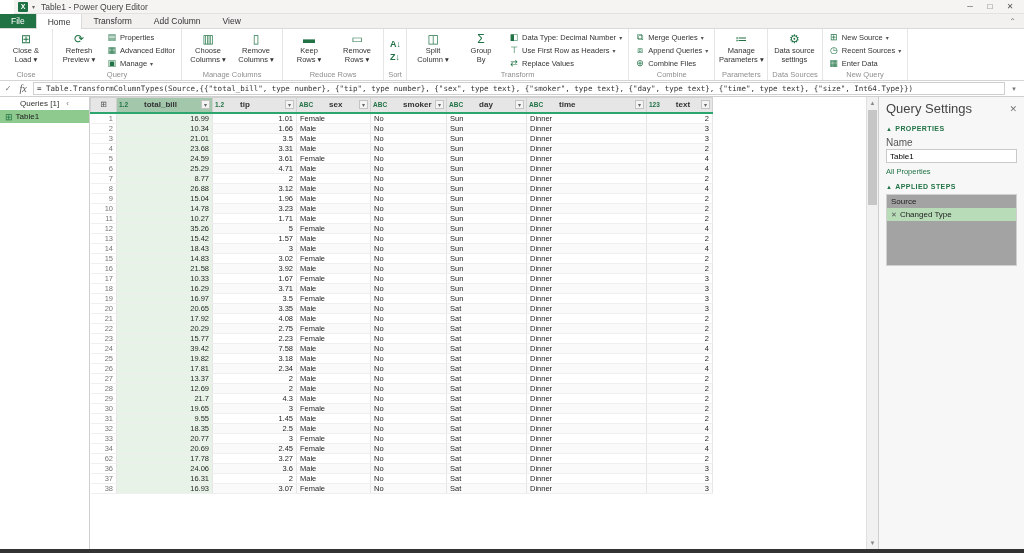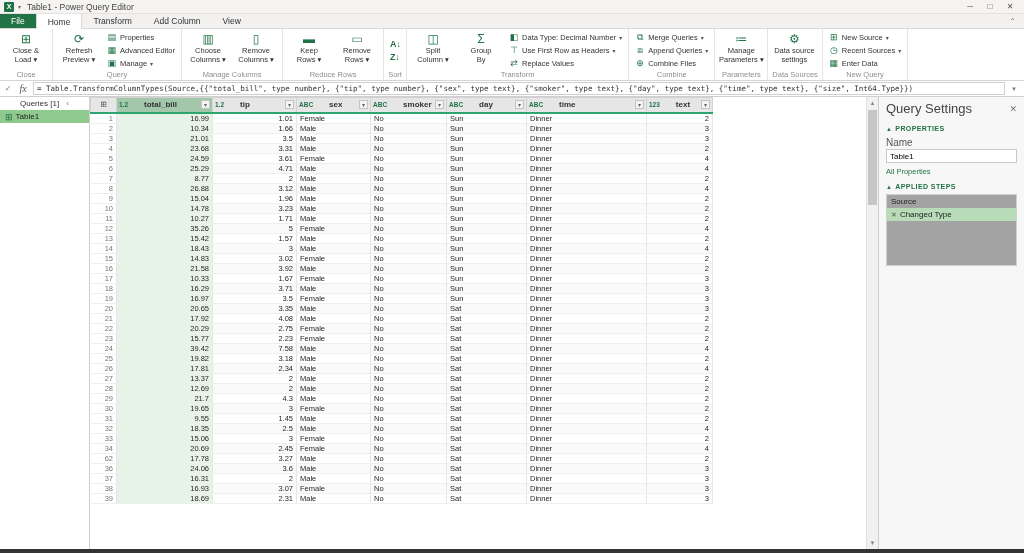--- a/index.html
+++ b/index.html
@@ -1,21 +1,21 @@
 <!DOCTYPE html>
 <html><head>
 <meta charset="utf-8">
 <style>
   * { box-sizing: border-box; margin: 0; padding: 0; }
   html,body { width:1024px; height:553px; overflow:hidden; }
   body { font-family:"Liberation Sans", sans-serif; font-size:9px; color:#262626; background:#fff; }
   .window { width:1024px; height:553px; display:flex; flex-direction:column; }
 
   
-  .titlebar { height:14px; background:#f5f4f3; display:flex; align-items:center; gap:4px; padding:0 4px; border-bottom:1px solid #e3e2e1; }
+  .titlebar { height:14px; background:#f5f4f3; display:flex; align-items:center; gap:4px; padding:0 4px; border-bottom:1px solid #e3e2e1;margin-left:14px; }
   .excel-icon { width:10px; height:10px; background:#1e7145; color:#fff; font-size:7px; font-weight:bold; display:flex; align-items:center; justify-content:center; border-radius:1px; }
   .qa-caret { font-size:6px; color:#666; }
   .title-text { font-size:8.5px; color:#444; margin-left:2px; }
   .win-controls { margin-left:auto; display:flex; }
   .win-btn { width:20px; height:13px; display:flex; align-items:center; justify-content:center; font-size:8px; color:#555; }
 
   
   .tabbar { height:15px; background:#f2f1f0; display:flex; align-items:stretch; border-bottom:1px solid #d9d9d9; }
   .tab { padding:2px 11px; font-size:8.5px; color:#333; display:flex; align-items:center; }
   .tab.file { background:#217346; color:#fff; }
@@ -697,21 +697,21 @@
               <td class="al-right selcol">18.35</td>
               <td class="al-right">2.5</td>
               <td class="al-left">Male</td>
               <td class="al-left">No</td>
               <td class="al-left">Sat</td>
               <td class="al-left">Dinner</td>
               <td class="al-right">4</td>
             </tr>
             <tr>
               <td class="rownum">33</td>
-              <td class="al-right selcol">15.06</td>
+              <td class="al-right selcol">20.77</td>
               <td class="al-right">3</td>
               <td class="al-left">Female</td>
               <td class="al-left">No</td>
               <td class="al-left">Sat</td>
               <td class="al-left">Dinner</td>
               <td class="al-right">2</td>
             </tr>
             <tr>
               <td class="rownum">34</td>
               <td class="al-right selcol">20.69</td>
@@ -750,30 +750,20 @@
               <td class="al-left">No</td>
               <td class="al-left">Sat</td>
               <td class="al-left">Dinner</td>
               <td class="al-right">3</td>
             </tr>
             <tr>
               <td class="rownum">38</td>
               <td class="al-right selcol">16.93</td>
               <td class="al-right">3.07</td>
               <td class="al-left">Female</td>
-              <td class="al-left">No</td>
-              <td class="al-left">Sat</td>
-              <td class="al-left">Dinner</td>
-              <td class="al-right">3</td>
-            </tr>
-            <tr>
-              <td class="rownum">39</td>
-              <td class="al-right selcol">18.69</td>
-              <td class="al-right">2.31</td>
-              <td class="al-left">Male</td>
               <td class="al-left">No</td>
               <td class="al-left">Sat</td>
               <td class="al-left">Dinner</td>
               <td class="al-right">3</td>
             </tr>
           </tbody>
         </table>
     </div>
 
     <div class="vscroll">

